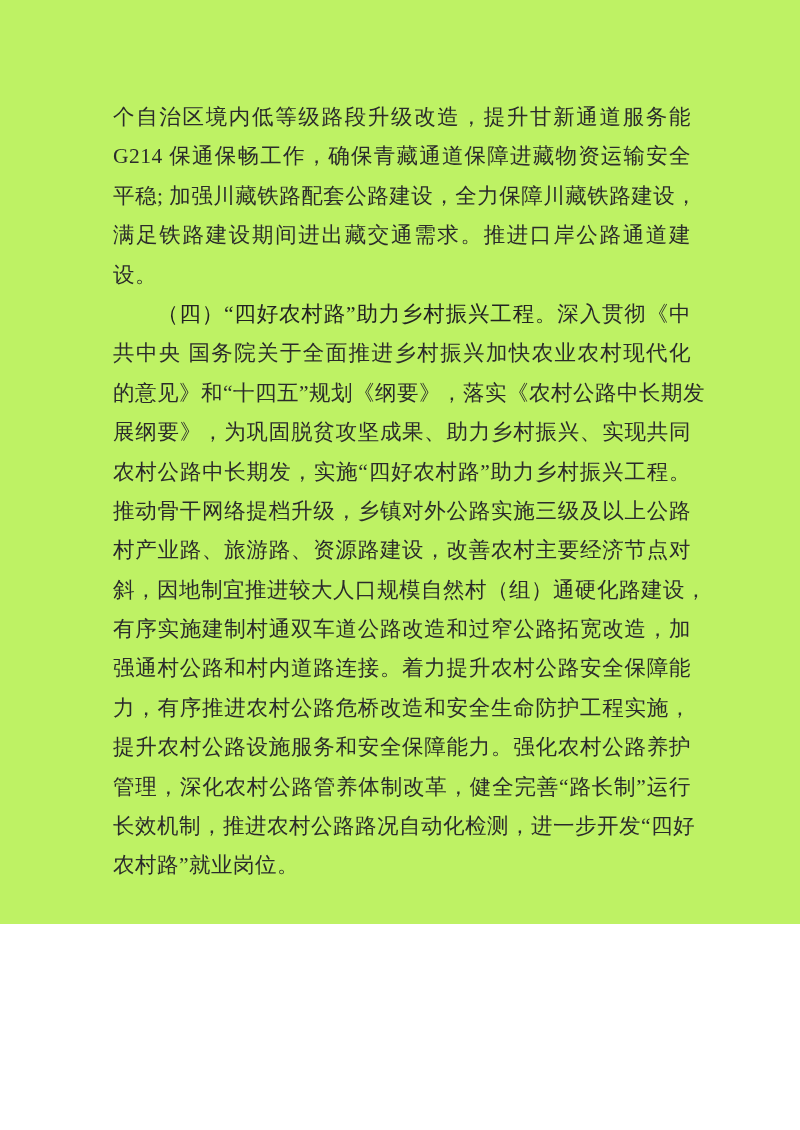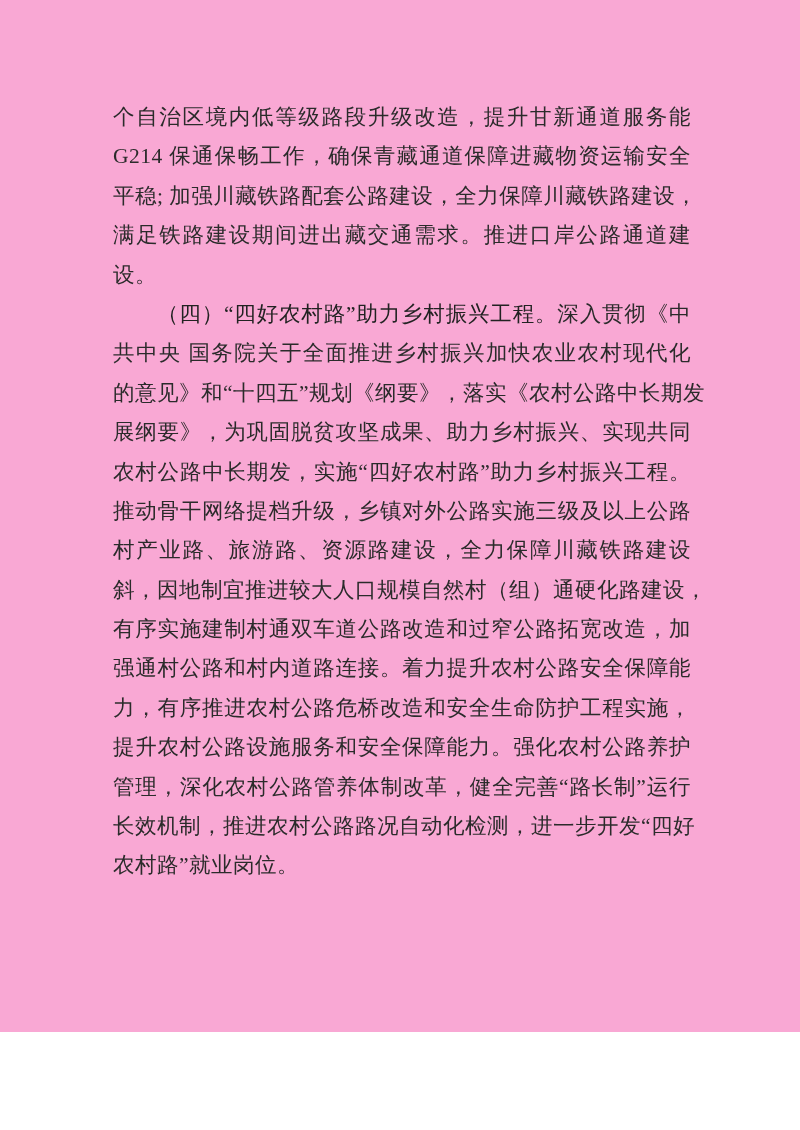--- a/index.html
+++ b/index.html
@@ -3,22 +3,22 @@
 <meta charset="utf-8">
 <style>
   html, body {
     margin: 0;
     padding: 0;
     background: #ffffff;
   }
   .page {
     position: relative;
     width: 800px;
-    height: 1032px;
-    background: #f9a8d4;
+    height: 924px;
+    background: #bef264;
     color: #2b2b2b;
     font-family: "Liberation Serif", "DejaVu Serif", serif;
     overflow: hidden;
   }
   .text-block {
     position: absolute;
     left: 113px;
     top: 98px;
     width: 578px;
   }
@@ -62,21 +62,21 @@
       <div class="line"><span>G214 保通保畅工作，确保青藏通道保障进藏物资运输安全</span></div>
       <div class="line"><span>平稳; 加强川藏铁路配套公路建设，全力保障川藏铁路建设，</span></div>
       <div class="line"><span>满足铁路建设期间进出藏交通需求。推进口岸公路通道建</span></div>
       <div class="line last"><span>设。</span></div>
       <div class="line indent"><span class="bold">（四）“四好农村路”助力乡村振兴工程。</span><span>深入贯彻《中</span></div>
       <div class="line"><span>共中央 国务院关于全面推进乡村振兴加快农业农村现代化</span></div>
       <div class="line"><span>的意见》和“十四五”规划《纲要》，落实《农村公路中长期发</span></div>
       <div class="line"><span>展纲要》，为巩固脱贫攻坚成果、助力乡村振兴、实现共同</span></div>
       <div class="line"><span>农村公路中长期发，实施“四好农村路”助力乡村振兴工程。</span></div>
       <div class="line"><span>推动骨干网络提档升级，乡镇对外公路实施三级及以上公路</span></div>
-      <div class="line"><span>村产业路、旅游路、资源路建设，全力保障川藏铁路建设</span></div>
+      <div class="line"><span>村产业路、旅游路、资源路建设，改善农村主要经济节点对</span></div>
       <div class="line"><span>斜，因地制宜推进较大人口规模自然村（组）通硬化路建设，</span></div>
       <div class="line"><span>有序实施建制村通双车道公路改造和过窄公路拓宽改造，加</span></div>
       <div class="line"><span>强通村公路和村内道路连接。着力提升农村公路安全保障能</span></div>
       <div class="line"><span>力，有序推进农村公路危桥改造和安全生命防护工程实施，</span></div>
       <div class="line"><span>提升农村公路设施服务和安全保障能力。强化农村公路养护</span></div>
       <div class="line"><span>管理，深化农村公路管养体制改革，健全完善“路长制”运行</span></div>
       <div class="line"><span>长效机制，推进农村公路路况自动化检测，进一步开发“四好</span></div>
       <div class="line last"><span>农村路”就业岗位。</span></div>
     </div>
   <div class="page-number">4</div>

